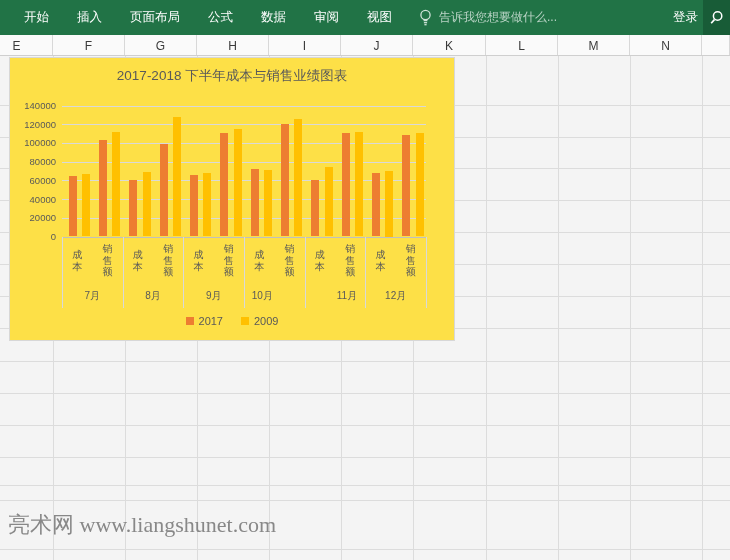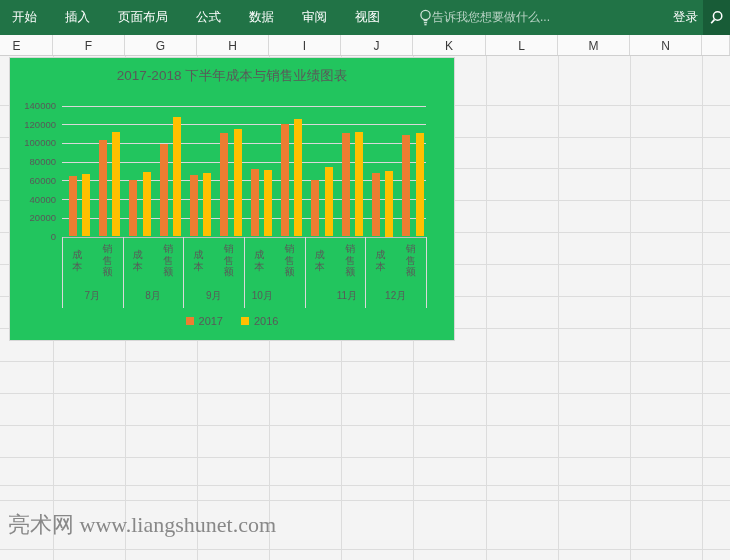--- a/index.html
+++ b/index.html
@@ -8,28 +8,28 @@
     position: relative;
     font-family: "Liberation Sans", "DejaVu Sans", sans-serif;
     background: #f4f4f4;
   }
 
   
   .ribbon {
     position: absolute; top: 0; left: 0; width: 730px; height: 35px;
     background: #217346; display: flex; align-items: center; z-index: 5;
   }
-  .ribbon-tabs { display: flex; align-items: center; padding-left: 12px; }
+  .ribbon-tabs { display: flex; align-items: center; padding-left: 24px; }
   .ribbon-tab {
     color: #ffffff; font-size: 12.5px; margin-right: 28px;
     white-space: nowrap; cursor: default;
   }
   .tellme {
     position: absolute; left: 419px; top: 0; height: 35px;
-    display: flex; align-items: center; 
+    display: flex; align-items: center; gap: 7px;
   }
   .tellme-text { color: #b9d3c5; font-size: 12px; white-space: nowrap; }
   .login {
     position: absolute; right: 32px; top: 0; height: 35px;
     display: flex; align-items: center; color: #ffffff; font-size: 12.5px;
   }
   .search-tile {
     position: absolute; right: 0; top: 0; width: 27px; height: 35px;
     background: #185c37; display: flex; align-items: center; justify-content: center;
   }
@@ -46,21 +46,21 @@
   }
 
   
   .grid { position: absolute; top: 56px; left: 0; width: 730px; height: 504px; z-index: 1; }
   .grid-vline { position: absolute; top: 0; width: 1px; height: 504px; background: #dcdcdc; }
   .grid-hline { position: absolute; left: 0; width: 730px; height: 1px; background: #dcdcdc; }
 
   
   .chart {
     position: absolute; left: 9px; top: 57px; width: 446px; height: 284px;
-    background: #22c55e; border: 1px solid #d7d7d7; z-index: 3;
+    background: #fde047; border: 1px solid #d7d7d7; z-index: 3;
     color: #595959;
   }
   .chart-title {
     position: absolute; top: 9px; left: 0; width: 100%;
     text-align: center; font-size: 13.5px; color: #595959; white-space: nowrap;
   }
   .plot-gridline { position: absolute; height: 1px; background: #d9d9d9; }
   .plot-axis { position: absolute; height: 1px; background: #bfbfbf; }
   .ytick {
     position: absolute; left: 0; width: 46px; text-align: right;
@@ -279,18 +279,18 @@
       <div class="cat-sep" style="left: 355.333px; top: 178.5px; height: 71px;"></div>
       <div class="cat-sep" style="left: 416px; top: 178.5px; height: 71px;"></div>
     </div>
   <div class="legend">
       <div class="legend-item">
         <span class="legend-swatch" style="background: rgb(237, 125, 49);"></span>
         <span>2017</span>
       </div>
       <div class="legend-item">
         <span class="legend-swatch" style="background: rgb(255, 192, 0);"></span>
-        <span>2016</span>
+        <span>2009</span>
       </div>
     </div>
 </div>
 
 <div class="watermark">亮术网 www.liangshunet.com</div>
 
 </body></html>

